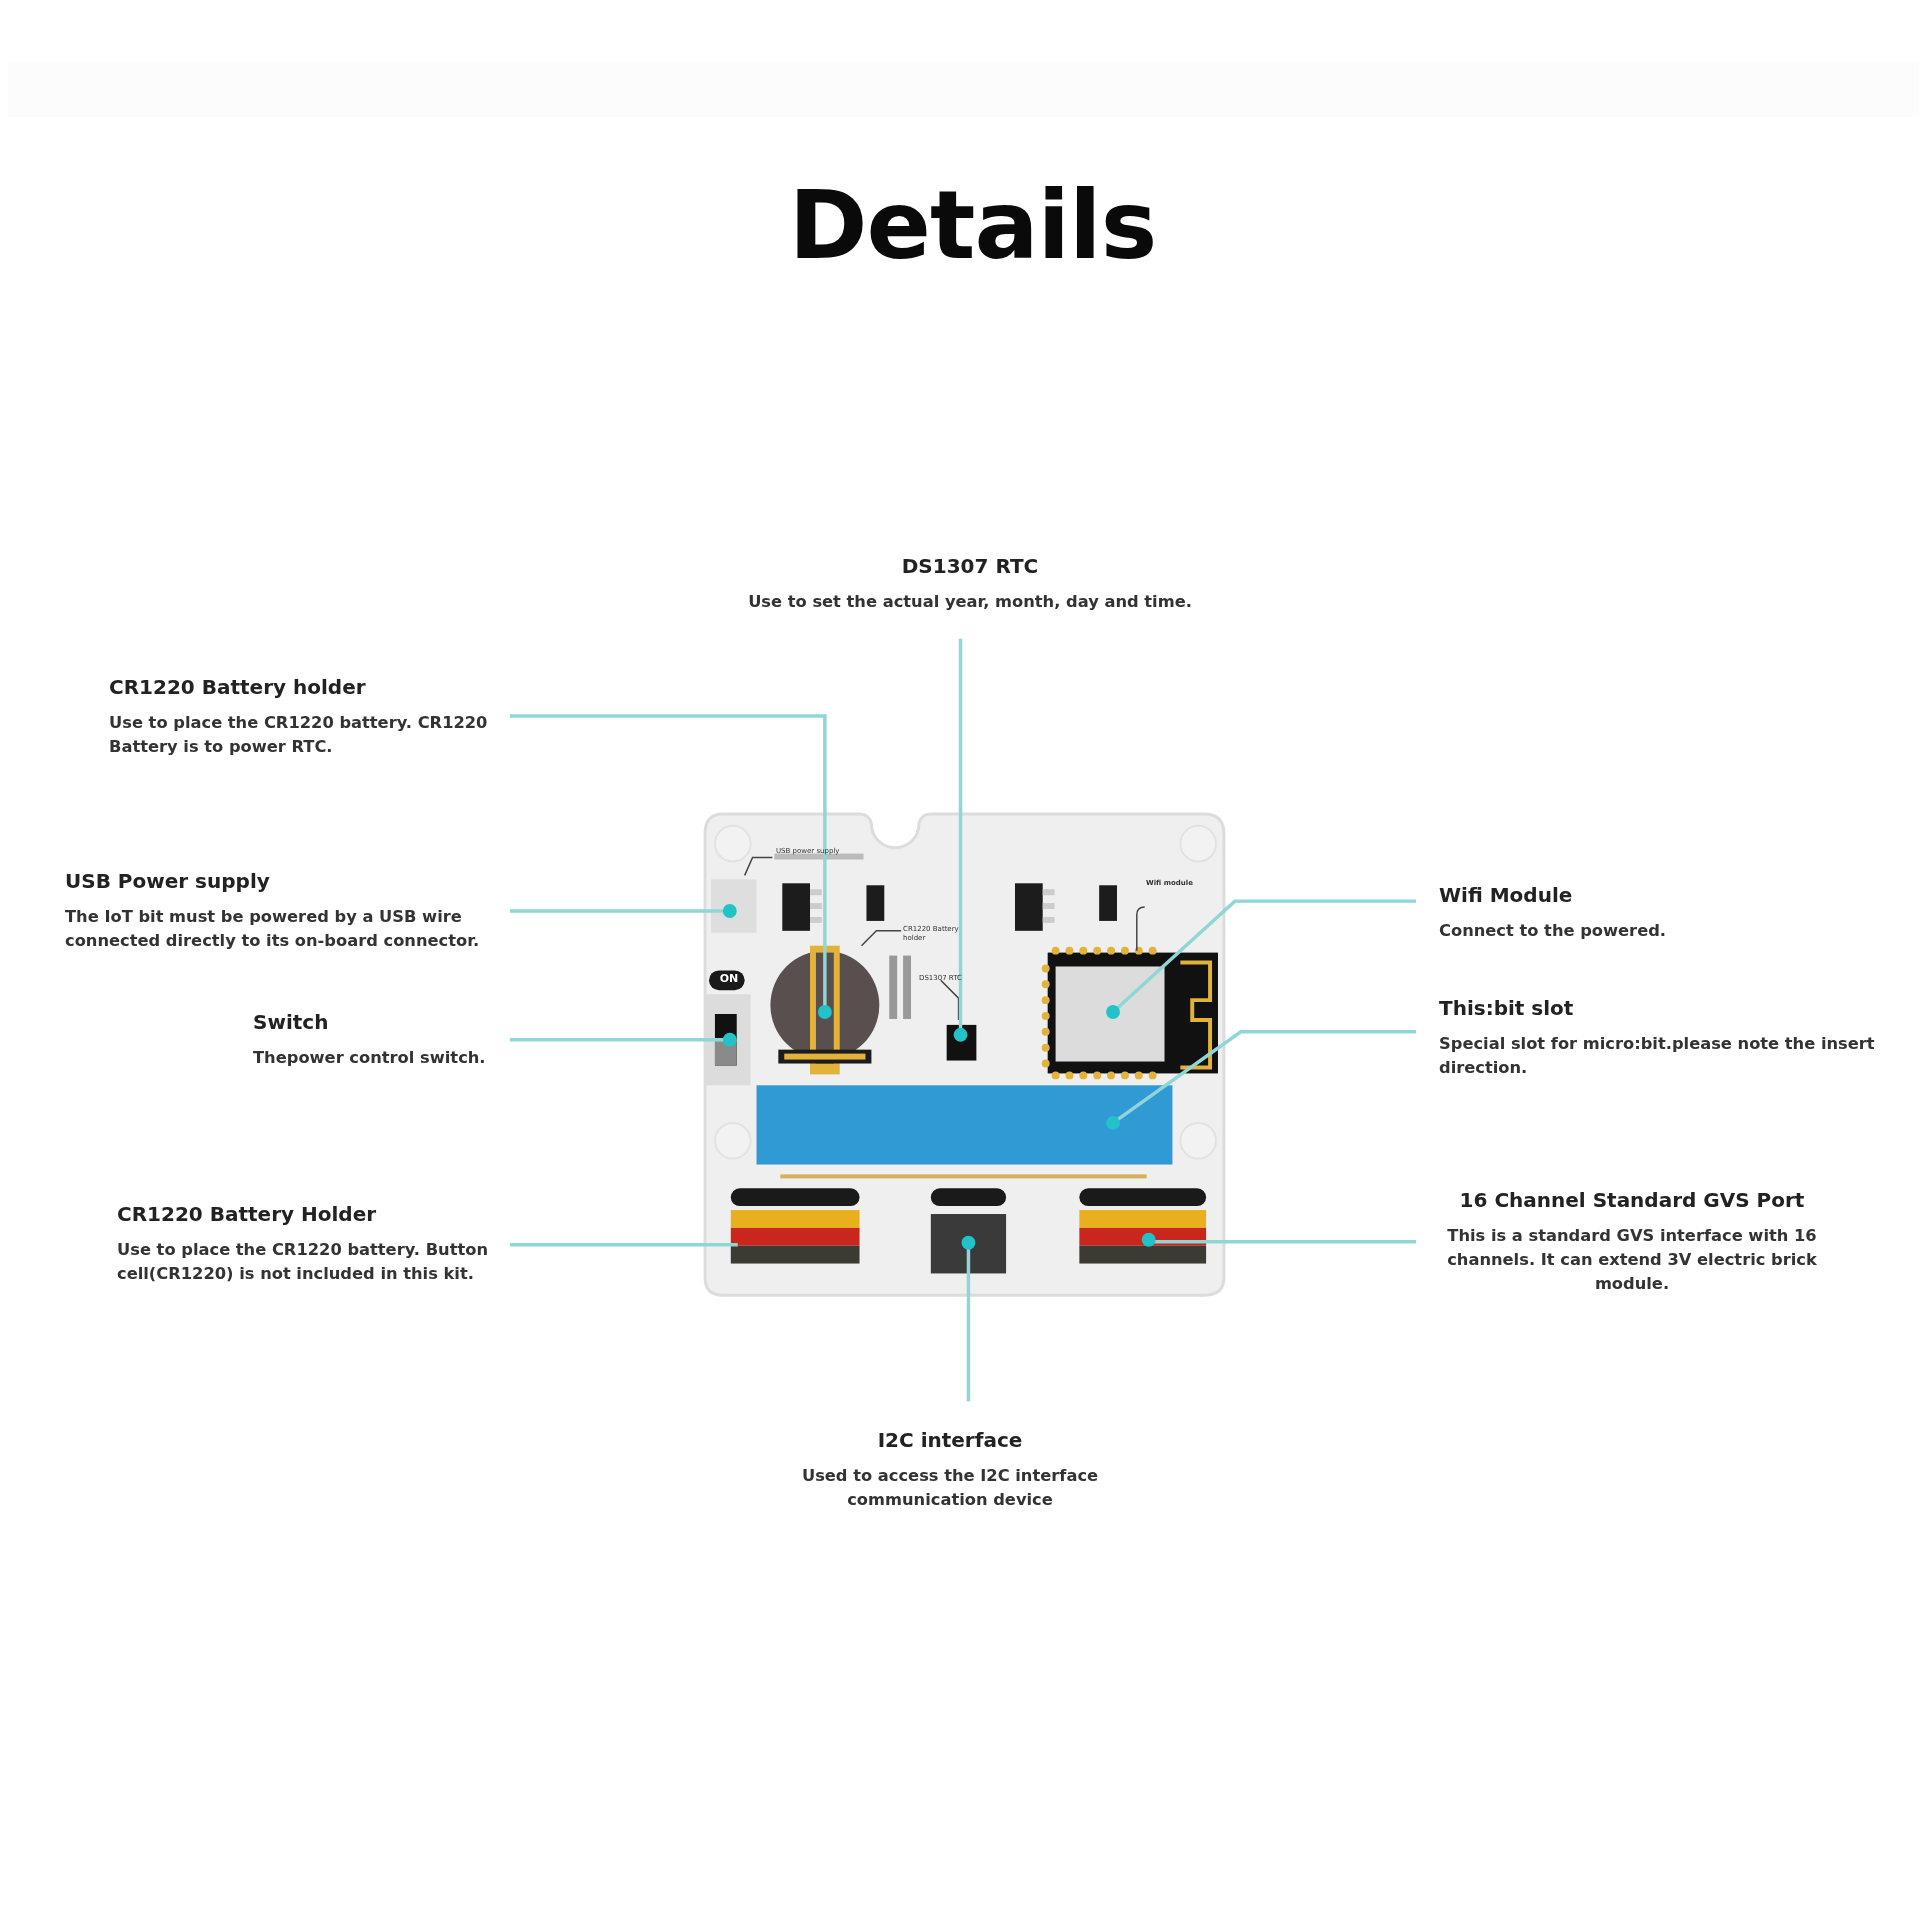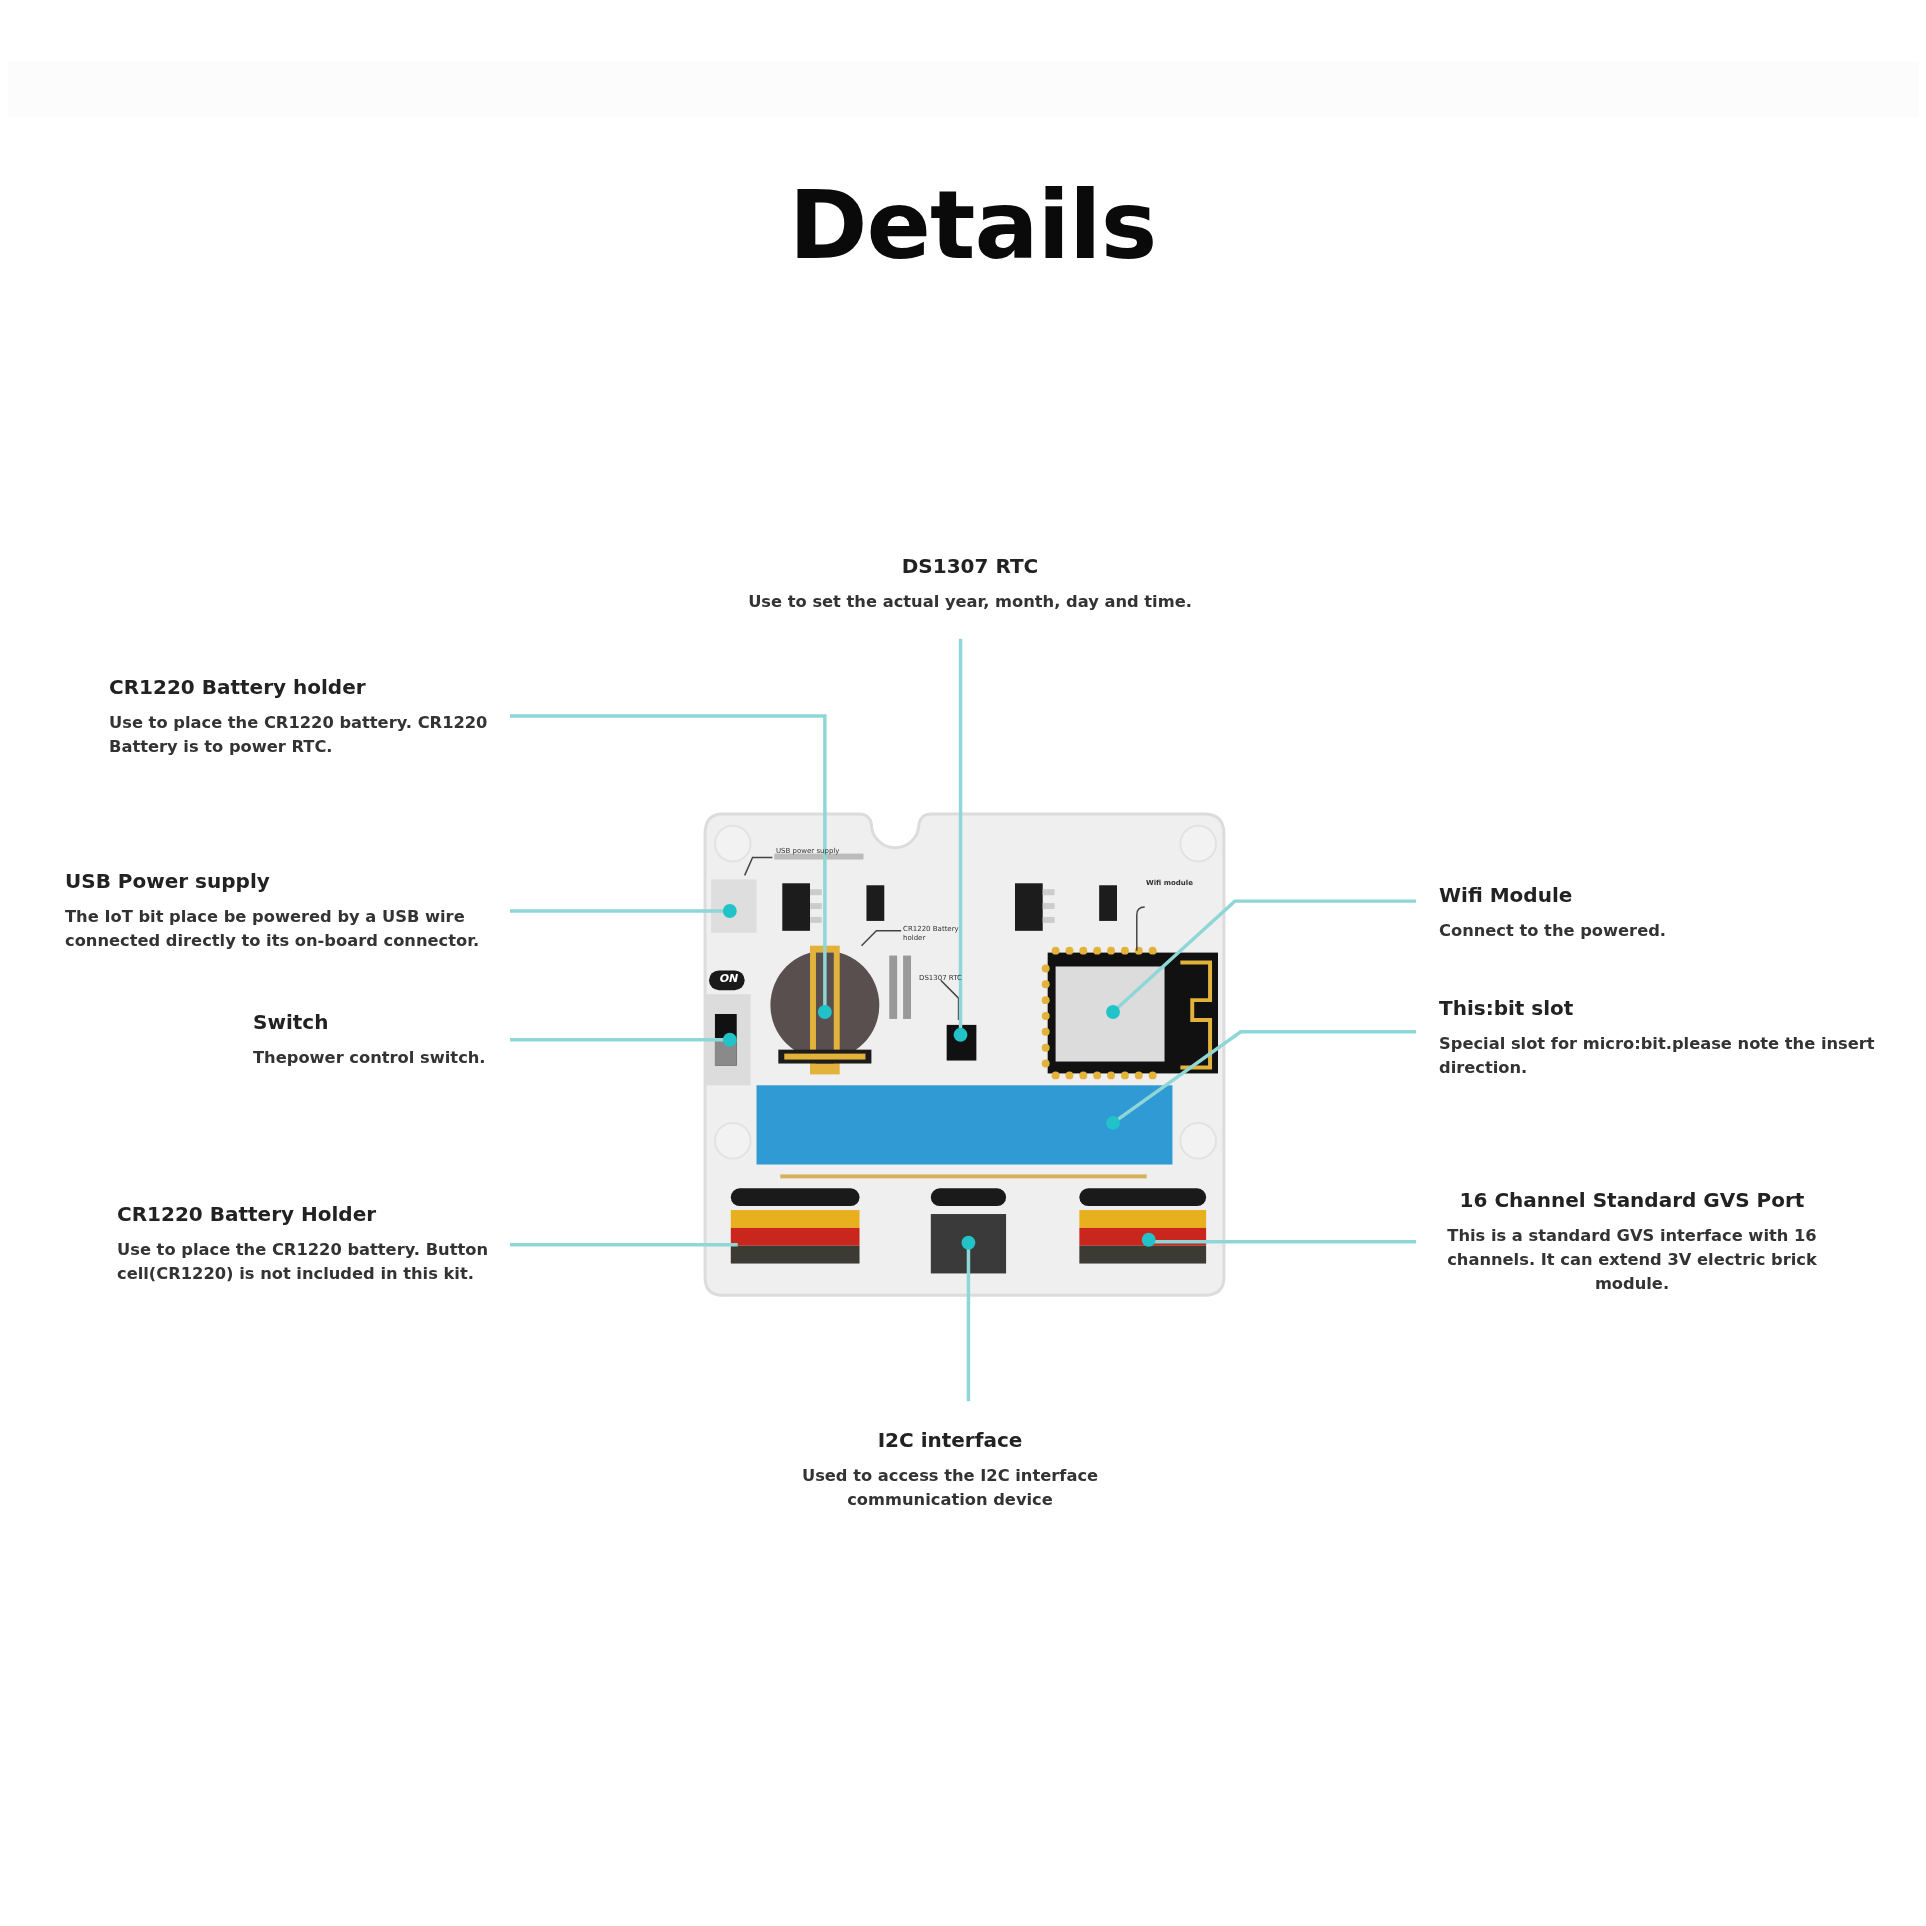--- a/index.html
+++ b/index.html
@@ -146,21 +146,21 @@
   <div class="d">Use to set the actual year, month, day and time.</div>
 </div>
 
 <div class="callout" style="left:109px; top:675px; width:396px;">
   <div class="h">CR1220 Battery holder</div>
   <div class="d">Use to place the CR1220 battery. CR1220 Battery is to power RTC.</div>
 </div>
 
 <div class="callout" style="left:65px; top:869px; width:436px;">
   <div class="h">USB Power supply</div>
-  <div class="d">The IoT bit place be powered by a USB wire connected directly to its on-board connector.</div>
+  <div class="d">The IoT bit must be powered by a USB wire connected directly to its on-board connector.</div>
 </div>
 
 <div class="callout" style="left:253px; top:1010px; width:257px;">
   <div class="h">Switch</div>
   <div class="d">Thepower control switch.</div>
 </div>
 
 <div class="callout" style="left:117px; top:1202px; width:396px;">
   <div class="h">CR1220 Battery Holder</div>
   <div class="d">Use to place the CR1220 battery. Button cell(CR1220) is not included in this kit.</div>
@@ -179,18 +179,18 @@
 <div class="callout" style="left:1439px; top:1188px; width:386px;text-align:center;">
   <div class="h">16 Channel Standard GVS Port</div>
   <div class="d">This is a standard GVS interface with 16 channels. It can extend 3V electric brick module.</div>
 </div>
 
 <div class="callout center" style="left:772px; top:1428px; width:356px;">
   <div class="h">I2C interface</div>
   <div class="d">Used to access the I2C interface communication device</div>
 </div>
 
-<div style="position:absolute; left:713px; top:972px; width:32px; font-size:11px; font-weight:700; color:#fff; text-align:center;font-style:italic;">ON</div>
+<div style="position:absolute; left:713px; top:972px; width:32px; font-size:11px; font-weight:700; color:#fff; text-align:center;">ON</div>
 <div style="position:absolute; left:776px; top:847px; font-size:7px; color:#333;">USB power supply</div>
 <div style="position:absolute; left:903px; top:925px; width:69px; font-size:7px; color:#333; line-height:9px;">CR1220 Battery holder</div>
 <div style="position:absolute; left:919px; top:974px; font-size:7px; color:#333;">DS1307 RTC</div>
 <div style="position:absolute; left:1146px; top:879px; font-size:7px; font-weight:700; color:#333;">Wifi module</div>
 
 
 </body></html>

